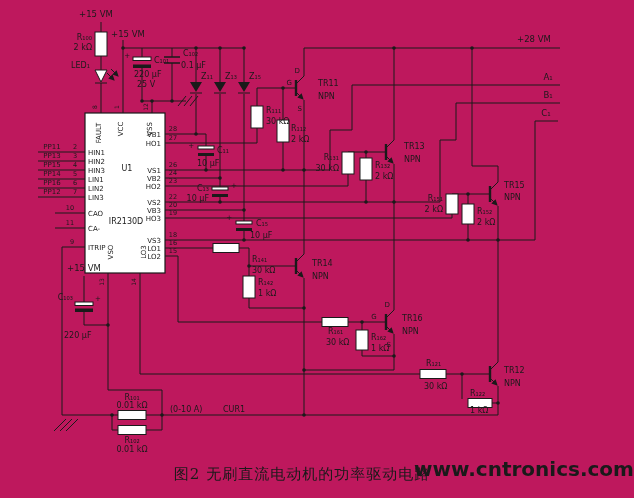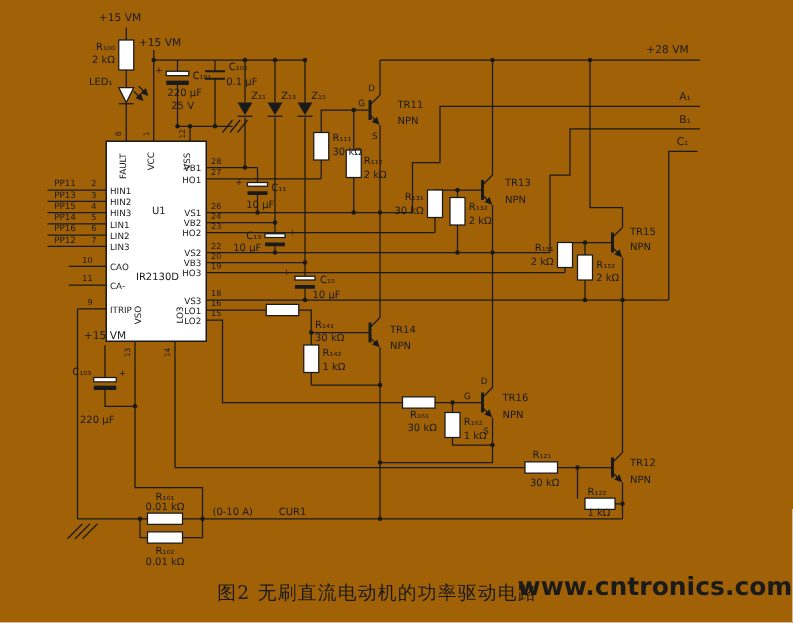--- a/index.html
+++ b/index.html
@@ -1,16 +1,16 @@
 <!DOCTYPE html>
 <html><head>
 <meta charset="utf-8">
 <style>
   html,body{margin:0;padding:0;background:#fff;}
-  .page{width:634px;height:498px;position:relative;background:#a16207;overflow:hidden;}
+  .page{width:634px;height:498px;position:relative;background:#be185d;overflow:hidden;}
   svg text{font-family:"DejaVu Sans",sans-serif;fill:#1a1a1a;}
   .tl{font-size:8px;}          
   .tb{font-size:8.5px;}        
   .tp{font-size:7px;}          
   .tn{font-size:6.5px;}        
   .tr{font-size:6px;}          
   .ts{font-size:7px;}          
   .cap{font-size:15px;font-family:"DejaVu Serif",serif;letter-spacing:1px;}
   .wm{font-size:20px;font-weight:bold;}
   .w{stroke:#1a1a1a;stroke-width:1;fill:none;}

